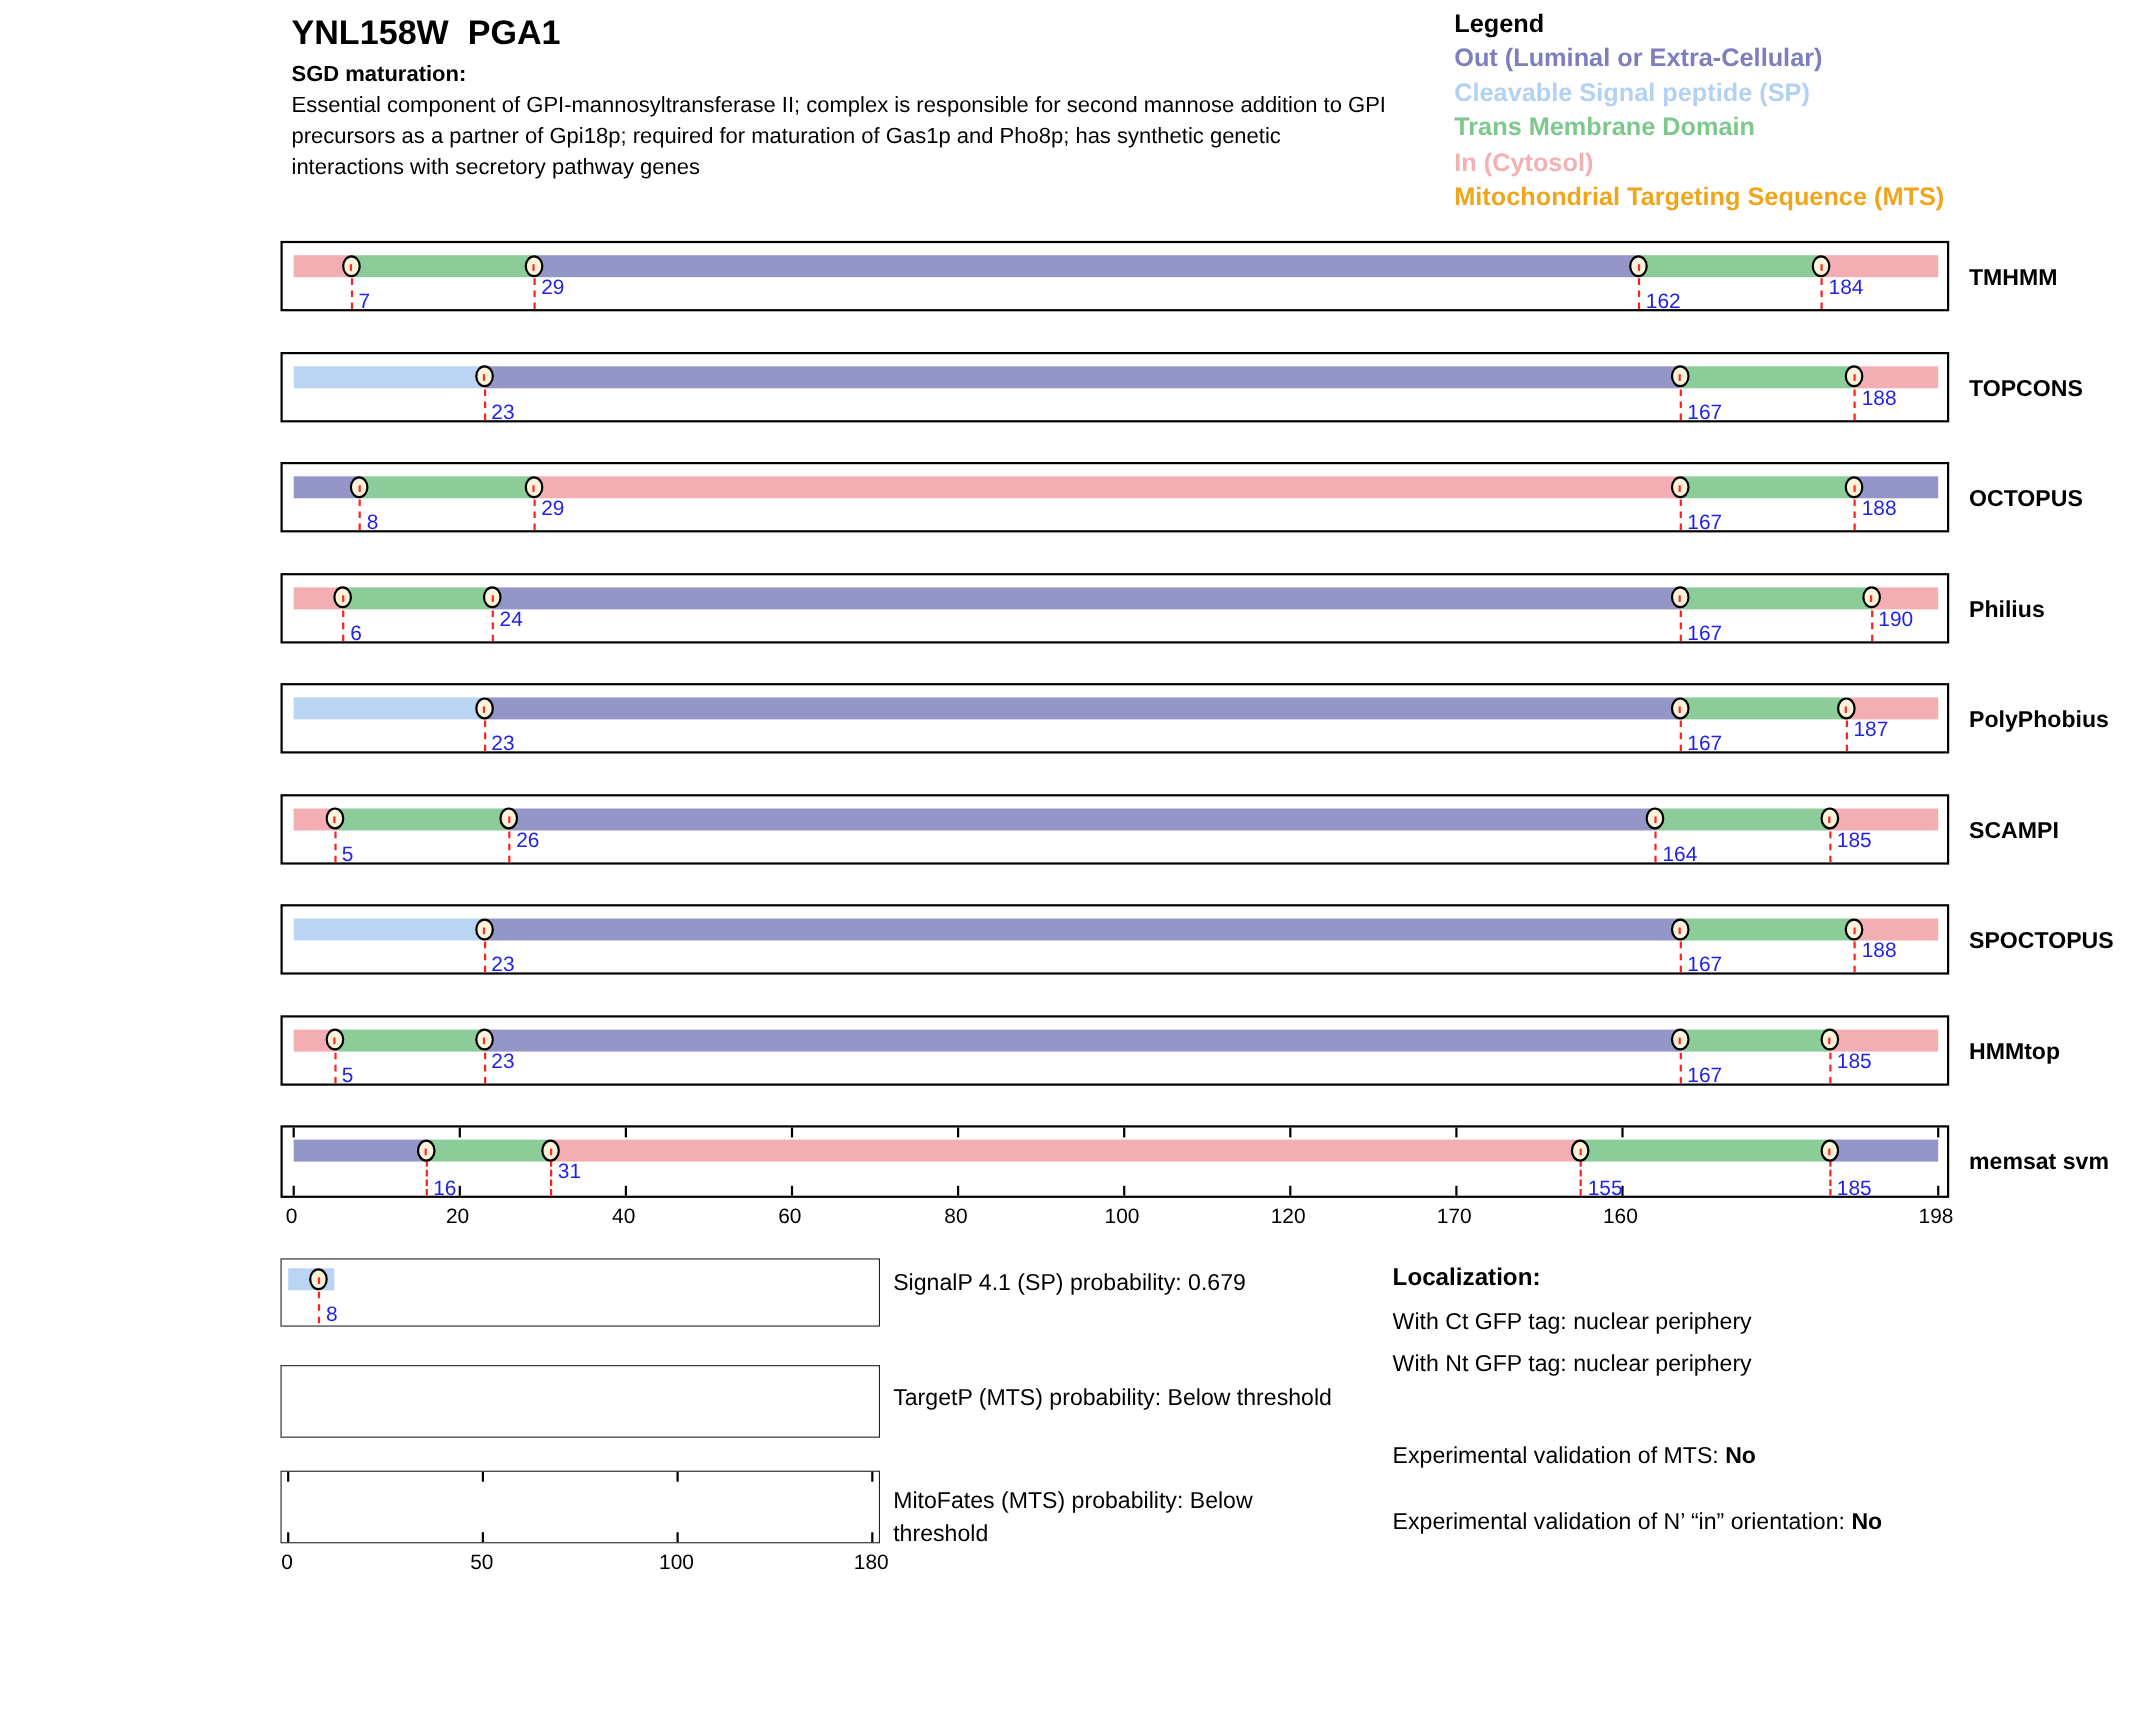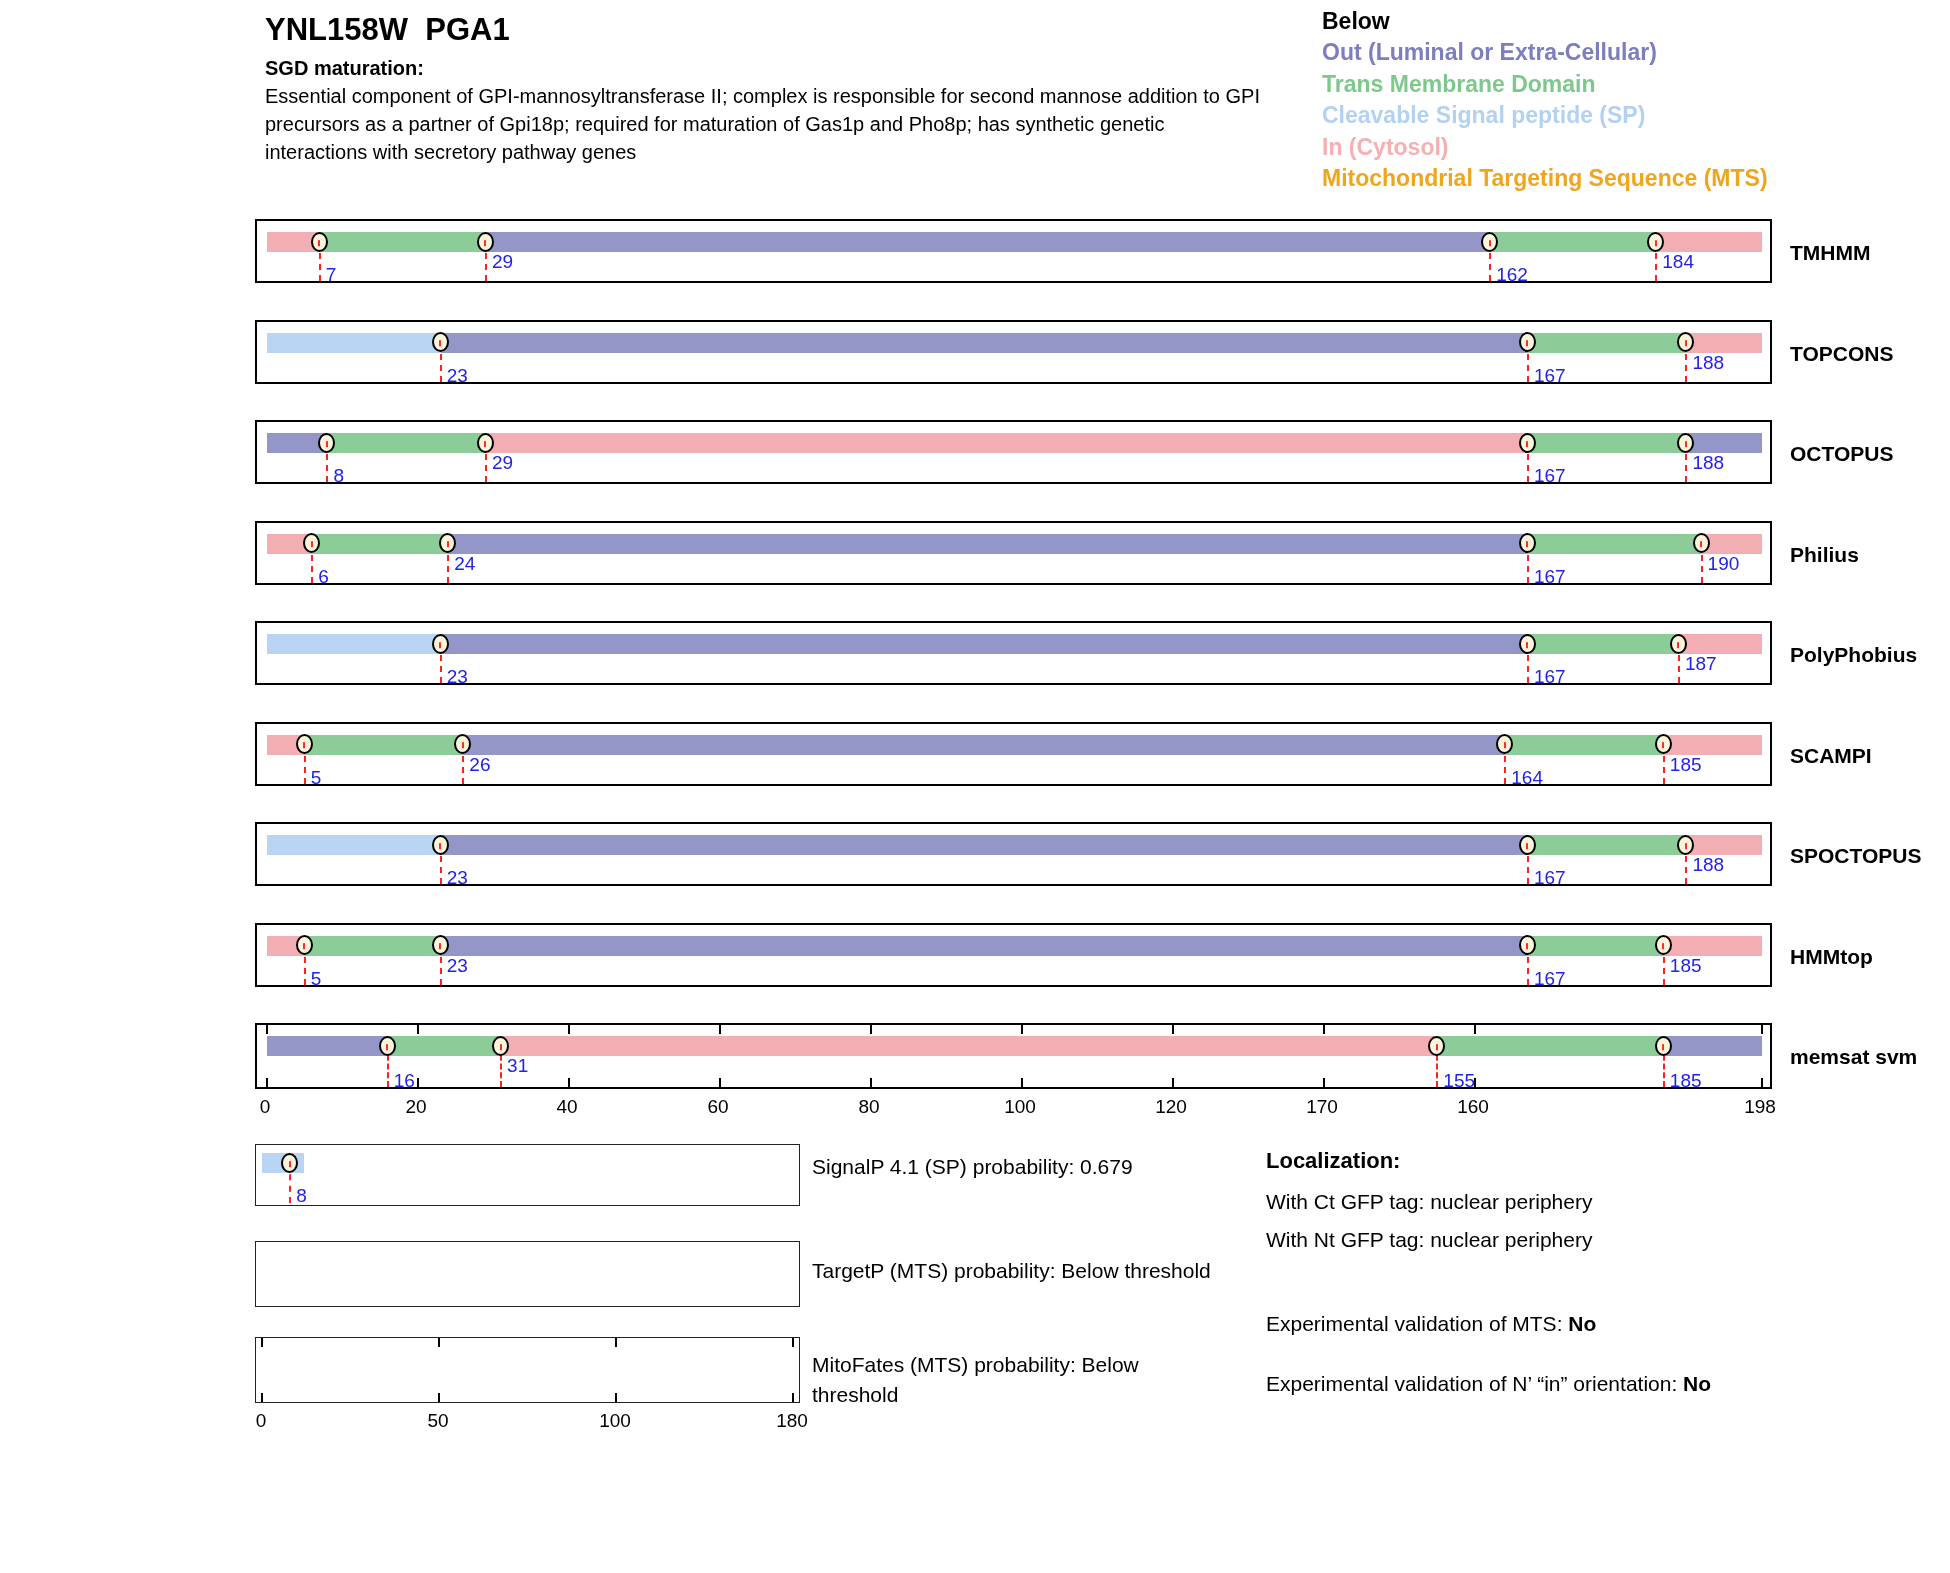--- a/index.html
+++ b/index.html
@@ -26,25 +26,25 @@
   .loc-line b{font-weight:bold;}
 </style>
 </head>
 <body>
 
 <h1 id="page-title">YNL158W  PGA1</h1>
 <div id="sgd-heading">SGD maturation:</div>
 <div id="sgd-text">Essential component of GPI-mannosyltransferase II; complex is responsible for second mannose addition to GPI precursors as a partner of Gpi18p; required for maturation of Gas1p and Pho8p; has synthetic genetic interactions with secretory pathway genes</div>
 
 <div id="legend">
-  <div id="legend-title">Below</div>
+  <div id="legend-title">Legend</div>
   <div id="legend-items">
       <div class="legend-item" style="color: rgb(124, 126, 190);">Out (Luminal or Extra-Cellular)</div>
+      <div class="legend-item" style="color: rgb(179, 209, 242);">Cleavable Signal peptide (SP)</div>
       <div class="legend-item" style="color: rgb(127, 200, 141);">Trans Membrane Domain</div>
-      <div class="legend-item" style="color: rgb(179, 209, 242);">Cleavable Signal peptide (SP)</div>
       <div class="legend-item" style="color: rgb(245, 176, 180);">In (Cytosol)</div>
       <div class="legend-item" style="color: rgb(239, 166, 29);">Mitochondrial Targeting Sequence (MTS)</div>
     </div>
 </div>
 
 <div id="tracks">
     <div class="tbox" style="left: 255px; top: 219px; width: 1517px; height: 64px;">
       <div class="seg" style="left: 10px; width: 52.8535px; top: 11px; height: 20px; background: rgb(242, 174, 179);"></div>
       <div class="seg" style="left: 62.8535px; width: 166.111px; top: 11px; height: 20px; background: rgb(140, 204, 152);"></div>
       <div class="seg" style="left: 228.965px; width: 1004.22px; top: 11px; height: 20px; background: rgb(148, 150, 200);"></div>

